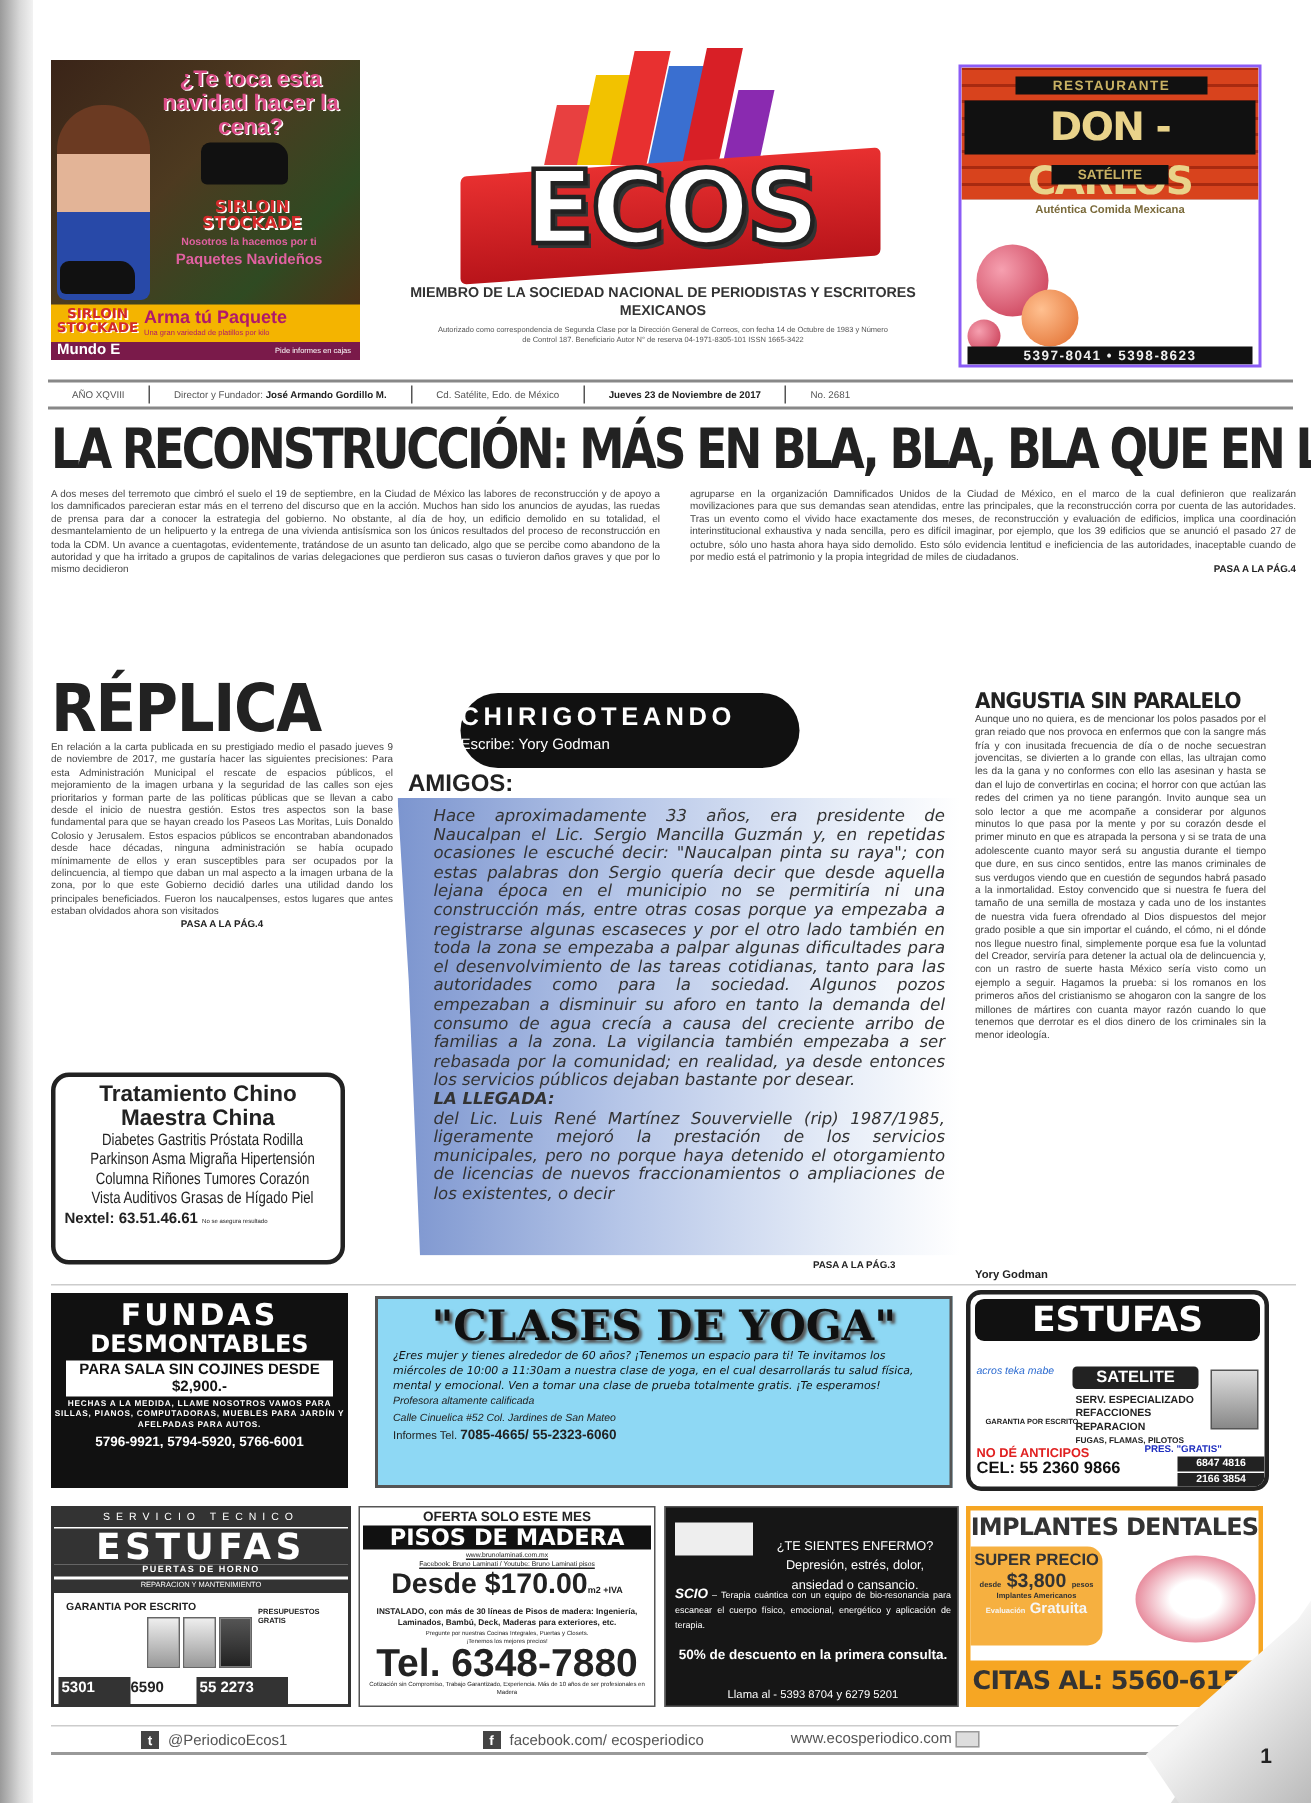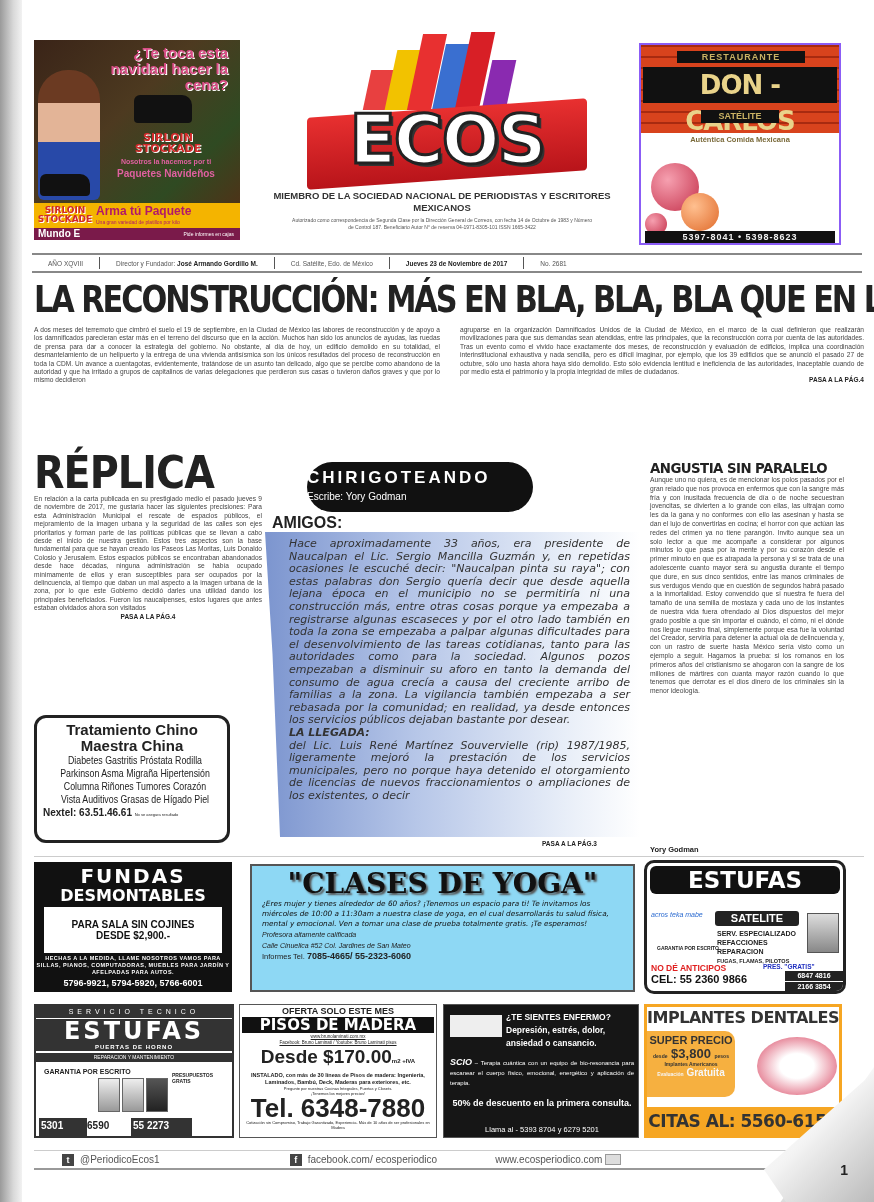--- a/index.html
+++ b/index.html
@@ -3,21 +3,21 @@
 <meta charset="utf-8">
 <style>
 *{box-sizing:border-box;margin:0;padding:0}
 html,body{width:874px;height:1202px;overflow:hidden;background:#fff}
 body{font-family:"Liberation Sans",sans-serif;color:#222;position:relative}
 .gutter{position:absolute;left:0;top:0;width:22px;height:1202px;background:linear-gradient(90deg,#9a9a9a,#d8d8d8 60%,#f2f2f2)}
 .page{position:absolute;left:22px;top:0;width:852px;height:1202px;background:#fff}
 .abs{position:absolute}
 
 .ad-sirloin{left:12px;top:40px;width:206px;height:200px;background:linear-gradient(135deg,#3a2418,#4d3a20 40%,#2f4a22 70%,#5a2a14);overflow:hidden}
-.ad-sirloin .q{position:absolute;left:48px;top:5px;width:146px;color:#d94c86;font-weight:bold;font-size:15px;line-height:16px;text-align:right;text-shadow:1px 1px 0 #fff}
+.ad-sirloin .q{position:absolute;left:60px;top:5px;width:146px;color:#d94c86;font-weight:bold;font-size:15px;line-height:16px;text-align:center;text-shadow:1px 1px 0 #fff}
 .ad-sirloin .woman{position:absolute;left:4px;top:30px;width:62px;height:130px;border-radius:30px 30px 6px 6px;background:linear-gradient(180deg,#6b3a22 0,#6b3a22 25%,#e3b497 25%,#e3b497 55%,#2849a8 55%)}
 .bull{background:#111;border-radius:6px 10px 4px 4px}
 .ad-sirloin .bull1{position:absolute;left:100px;top:55px;width:58px;height:28px}
 .sir-logo{position:absolute;color:#d22a2a;font-weight:900;font-size:11px;line-height:11px;font-family:"DejaVu Sans",sans-serif;text-align:center;text-shadow:1px 1px 0 #fff}
 .ad-sirloin .l1{left:96px;top:92px;width:76px}
 .ad-sirloin .nos{position:absolute;left:58px;top:118px;width:148px;font-size:7px;color:#e060a0;text-align:center;font-weight:bold}
 .ad-sirloin .paq{position:absolute;left:58px;top:128px;width:148px;font-size:10px;color:#e060a0;text-align:center;font-weight:bold}
 .ad-sirloin .bull2{position:absolute;left:6px;top:134px;width:50px;height:22px}
 .ad-sirloin .band{position:absolute;left:0;top:163px;width:206px;height:25px;background:#f4b400}
 .ad-sirloin .l2{left:2px;top:166px;width:58px;font-size:9px;line-height:9px}
@@ -76,21 +76,21 @@
 .pasa3{left:520px;top:840px}
 
 .ang-h{left:628px;top:460px;font-family:"DejaVu Sans",sans-serif;font-weight:900;font-size:14.5px;letter-spacing:-0.6px;transform:scaleX(0.92);transform-origin:left top;white-space:nowrap}
 .ang-body{left:628px;top:476px;width:194px;font-size:6.7px;line-height:8.8px}
 .yory{left:628px;top:845px;font-size:7.5px;font-weight:bold}
 .rule{left:12px;height:1px;background:#ccc}
 
 .fundas{left:12px;top:862px;width:198px;height:130px;background:#111;color:#fff;text-align:center;padding-top:3px}
 .fundas .f1{font-family:"DejaVu Sans",sans-serif;font-weight:900;font-size:20px;letter-spacing:2px;line-height:22px}
 .fundas .f2{font-family:"DejaVu Sans",sans-serif;font-weight:900;font-size:16px;line-height:18px}
-.fundas .box{margin:2px 10px;background:#fff;color:#111;font-weight:900;font-size:10px;line-height:11px;padding:12px}
+.fundas .box{margin:2px 10px;background:#fff;color:#111;font-weight:900;font-size:10px;line-height:11px;padding:1px}
 .fundas .f3{font-size:5.5px;font-weight:bold;line-height:7px;margin-top:2px;letter-spacing:0.5px}
 .fundas .f4{font-size:9px;font-weight:900;margin-top:2px}
 
 .yoga{left:228px;top:864px;width:385px;height:128px;background:#8ed8f4;border:2px solid #555;padding:3px 10px}
 .yoga .y1{font-family:"DejaVu Serif",serif;font-weight:900;font-size:28px;text-align:center;line-height:30px;color:#111;text-shadow:2px 2px 2px #555}
 .yoga .y2{font-family:"DejaVu Sans",sans-serif;font-style:italic;font-size:7.3px;line-height:10px;color:#111}
 .yoga .y3{font-size:7px;line-height:11px;font-style:italic}
 .yoga .y4{font-size:7.5px;line-height:11px}
 .yoga .y4 b{font-size:9px}
 
@@ -123,21 +123,21 @@
 .pisos .o{font-size:9px;font-weight:bold;line-height:10px}
 .pisos .h{background:#111;color:#fff;font-family:"DejaVu Sans",sans-serif;font-weight:900;font-size:15px;line-height:16px;margin:1px 2px}
 .pisos .u{font-size:4.5px;line-height:6px;text-decoration:underline}
 .pisos .d{font-size:19px;font-weight:900;line-height:22px}
 .pisos .d small{font-size:6px}
 .pisos .b{font-size:5.5px;font-weight:bold;line-height:7px;padding:0 4px}
 .pisos .t{font-size:26px;font-weight:900;line-height:24px}
 .pisos .f{font-size:4px;line-height:5px}
 .enf{left:421px;top:1004px;width:196px;height:134px;background:#161616;color:#fff;padding:4px 6px;border:1px solid #555}
 .enf .logo2{position:absolute;left:6px;top:10px;width:52px;height:22px;background:#eee}
-.enf .q{position:absolute;left:62px;top:6px;width:128px;text-align:left;font-weight:bold;font-size:8.5px;line-height:13px}
+.enf .q{position:absolute;left:62px;top:19px;width:128px;text-align:center;font-weight:normal;font-size:8.5px;line-height:13px}
 .enf .scio{position:absolute;left:6px;top:52px;width:184px;font-size:6px;line-height:10px;text-align:justify}
 .enf .scio b{font-style:italic;font-size:9px}
 .enf .desc{position:absolute;left:6px;top:92px;width:184px;text-align:center;font-weight:bold;font-size:9px;line-height:13px}
 .enf .llama{position:absolute;left:6px;top:120px;width:184px;text-align:center;font-size:7.5px}
 .impl{left:622px;top:1004px;width:198px;height:134px;background:#f6a623;padding:3px}
 .impl .in{background:#fff;height:100px;position:relative}
 .impl .h{font-family:"DejaVu Sans",sans-serif;font-weight:900;font-size:16px;text-align:center;line-height:22px;color:#333;letter-spacing:-0.5px}
 .impl .price{position:absolute;left:0;top:24px;width:88px;height:66px;background:#f6b040;color:#333;font-weight:900;text-align:center;padding-top:3px;border-radius:0 10px 10px 0}
 .impl .price .a{font-size:11px}
 .impl .price .b{font-size:13px}
@@ -337,21 +337,21 @@
         <div class="b"><small>desde</small> <span>$3,800</span> <small>pesos</small></div>
         <div class="c">Implantes Americanos</div>
         <div class="d"><small style="font-size:5px">Evaluación</small> <span>Gratuita</span></div>
       </div>
       <div class="teeth"></div>
     </div>
     <div class="citas">CITAS AL: 5560-6159</div>
   </div>
 
   <div class="abs footer">
-    <span style="margin-left:28px"><span class="sq">t</span><span>@PeriodicoEcos1</span></span>
+    <span style="margin-left:60px"><span class="sq">t</span><span>@PeriodicoEcos1</span></span>
     <span style="margin-left:130px"><span class="sq">f</span><span>facebook.com/ ecosperiodico</span></span>
     <span style="margin-left:58px"><span>www.ecosperiodico.com</span> <span style="display:inline-block;width:16px;height:11px;border:1px solid #999;background:#ddd;vertical-align:middle"></span></span>
   </div>
 
   <div class="curl-shadow"></div>
   <div class="curl"></div>
   <div class="abs" style="right:26px;bottom:24px;font-weight:bold;font-size:14px">1</div>
 </div>
 
 </body></html>

